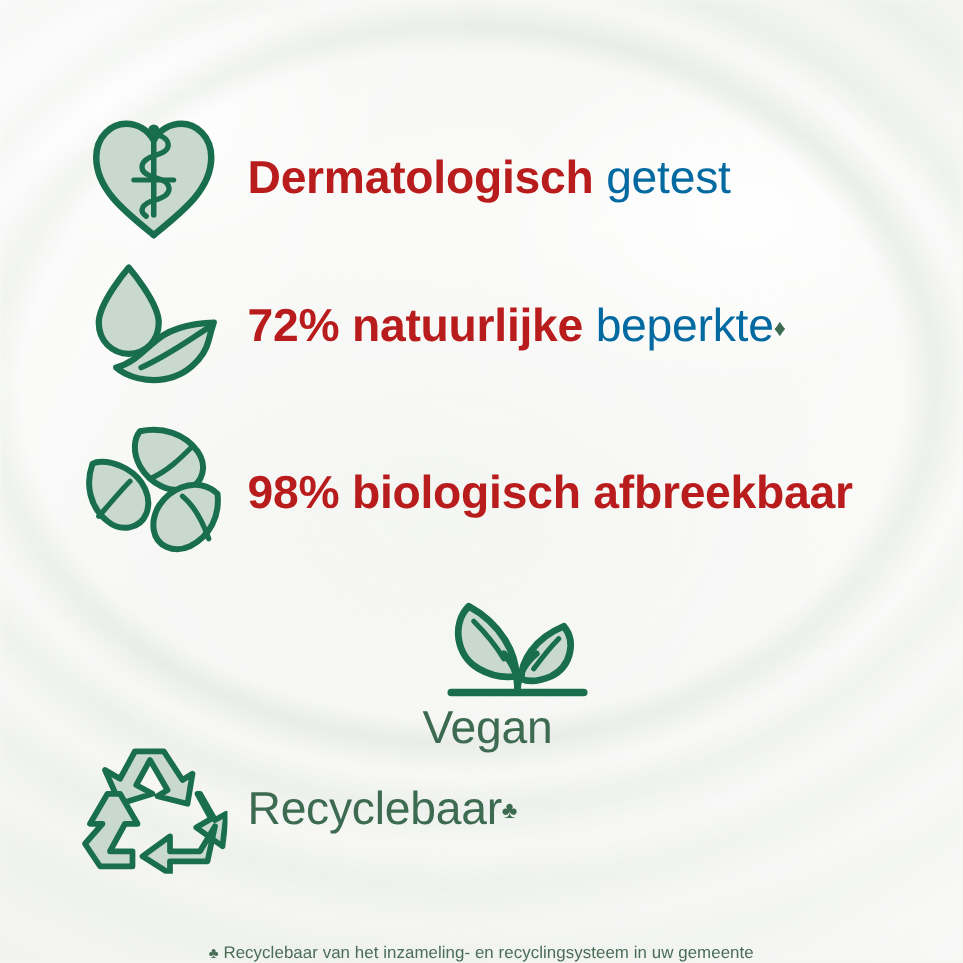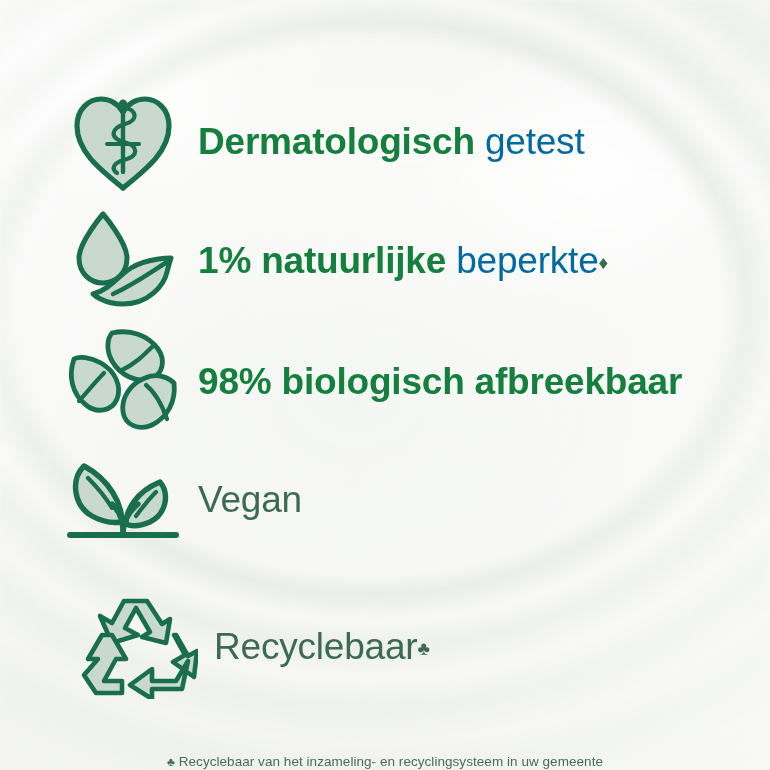--- a/index.html
+++ b/index.html
@@ -64,36 +64,36 @@
   .claim-icon svg { display:block; }
 
   .claim-text {
     font-size:37px;
     line-height:1.05;
     letter-spacing:-.2px;
     color:#3d6b52;
     white-space:nowrap;
     margin-left:10px;
   }
-  .claim-text .b { font-weight:bold; color:#15803d; }
+  .claim-text .b { font-weight:bold; color:#b91c1c; }
   .claim-text .r { font-weight:normal; color:#0369a1; }
   .claim-text .rg { font-weight:normal; color:#3d6b52; }
   .claim-text .mark {
     font-size:19px;
     vertical-align:22%;
     color:#3d6b52;
     letter-spacing:0;
   }
 
   
   #row-dermatologisch { top:88px;  height:108px; }
   #row-natuurlijke    { top:205px; height:112px; }
-  #row-biologisch     { top:321px; height:122px; }
-  #row-vegan          { top:455px; height:90px;  }
-  #row-recyclebaar    { top:592px; height:110px;margin-left:16px; }
+  #row-biologisch     { top:333px; height:122px; }
+  #row-vegan          { top:475px; height:90px;flex-direction:column;  }
+  #row-recyclebaar    { top:592px; height:110px; }
 
   
   #footnotes {
     position:absolute;
     left:0; right:0;
     bottom:-2px;
     text-align:center;
     color:#4a6d58;
   }
   .footnote {
@@ -132,21 +132,21 @@
 
   <div class="claim-row" id="row-natuurlijke">
     <div class="claim-icon">
       <svg width="120" height="110" viewBox="0 0 120 110" fill="none">
         <path d="M40 8 C40 8 16 36 16 52 C16 67 27 77 40 77 C53 77 64 67 64 52 C64 36 40 8 40 8 Z" fill="#c9d9ce" stroke="#186e4f" stroke-width="5" stroke-linejoin="round"></path>
         <path d="M108 52 C108 52 84 52 68 62 C54 71 46 84 30 88 C30 88 40 98 60 98 C86 98 101 79 104 66 C106 58 108 52 108 52 Z" fill="#c9d9ce" stroke="#186e4f" stroke-width="5" stroke-linejoin="round"></path>
         <path d="M104 56 C88 66 72 78 50 88" stroke="#186e4f" stroke-width="4.6" stroke-linecap="round" fill="none"></path>
       </svg>
     </div>
     <div class="claim-text">
-      <span class="b">1% natuurlijke</span><span class="r"> beperkte</span><span class="mark">♦</span>
+      <span class="b">72% natuurlijke</span><span class="r"> beperkte</span><span class="mark">♦</span>
     </div>
   </div>
 
   <div class="claim-row" id="row-biologisch">
     <div class="claim-icon">
       <svg width="122" height="118" viewBox="0 0 122 118" fill="none">
         <g stroke="#186e4f" stroke-width="4.8" stroke-linejoin="round" stroke-linecap="round" fill="#c9d9ce">
           <path d="M50 10 C68 6 86 12 96 26 C104 37 101 52 88 56 C74 60 58 52 50 38 C44 27 45 16 50 10 Z"></path>
           <path d="M112 60 C114 78 106 94 90 102 C77 108 63 102 61 89 C59 75 68 61 83 55 C95 50 106 54 112 60 Z"></path>
           <path d="M12 36 C6 53 10 71 24 82 C35 91 50 88 55 76 C60 63 53 48 39 40 C28 34 17 33 12 36 Z"></path>

